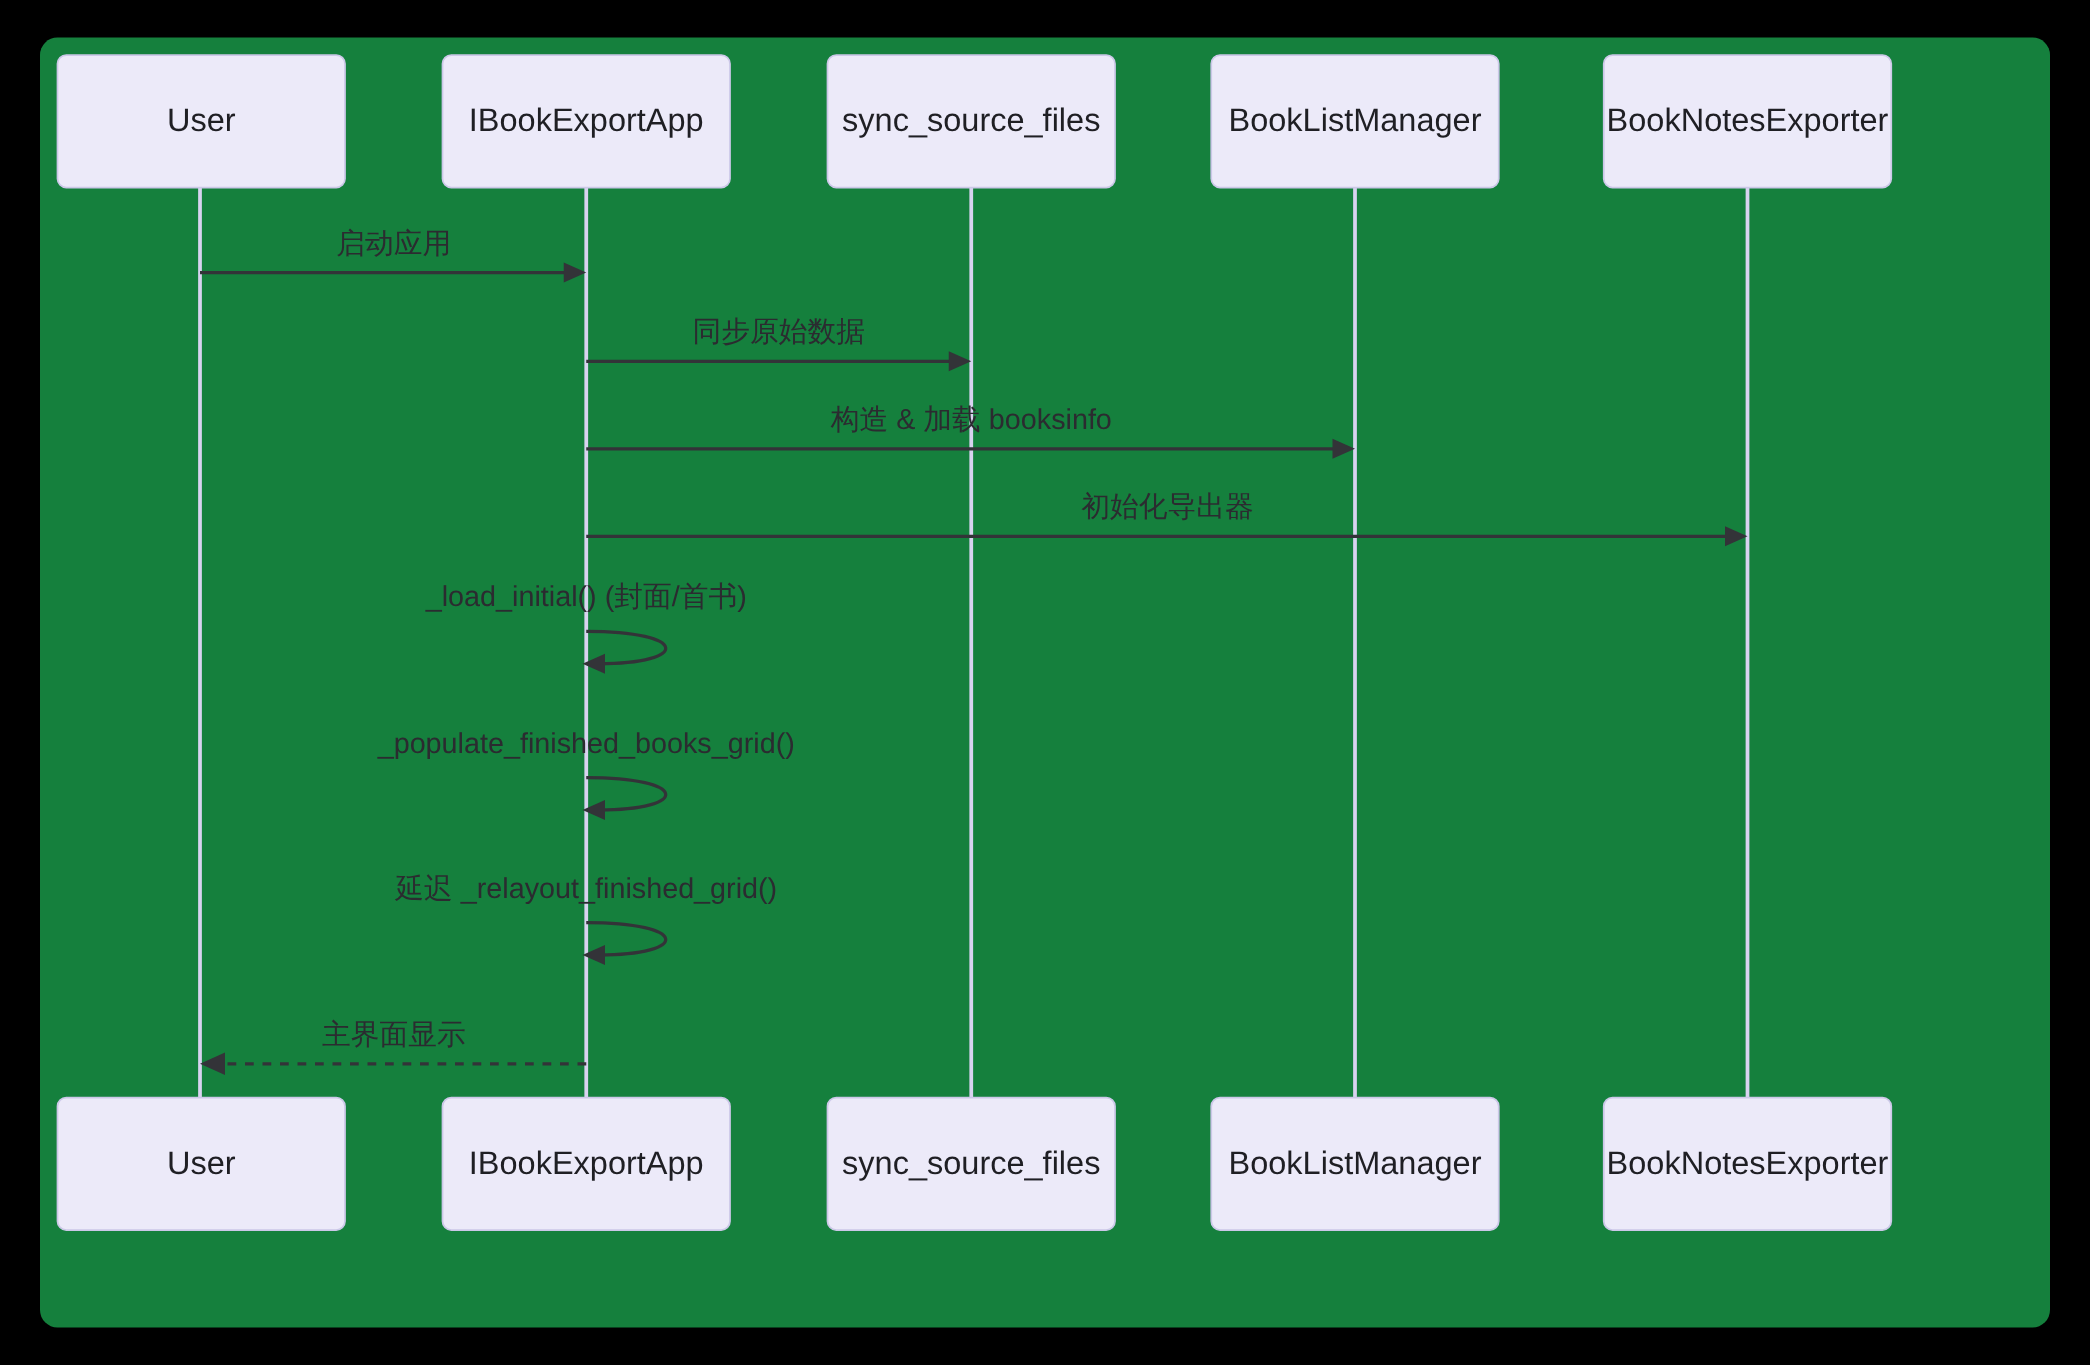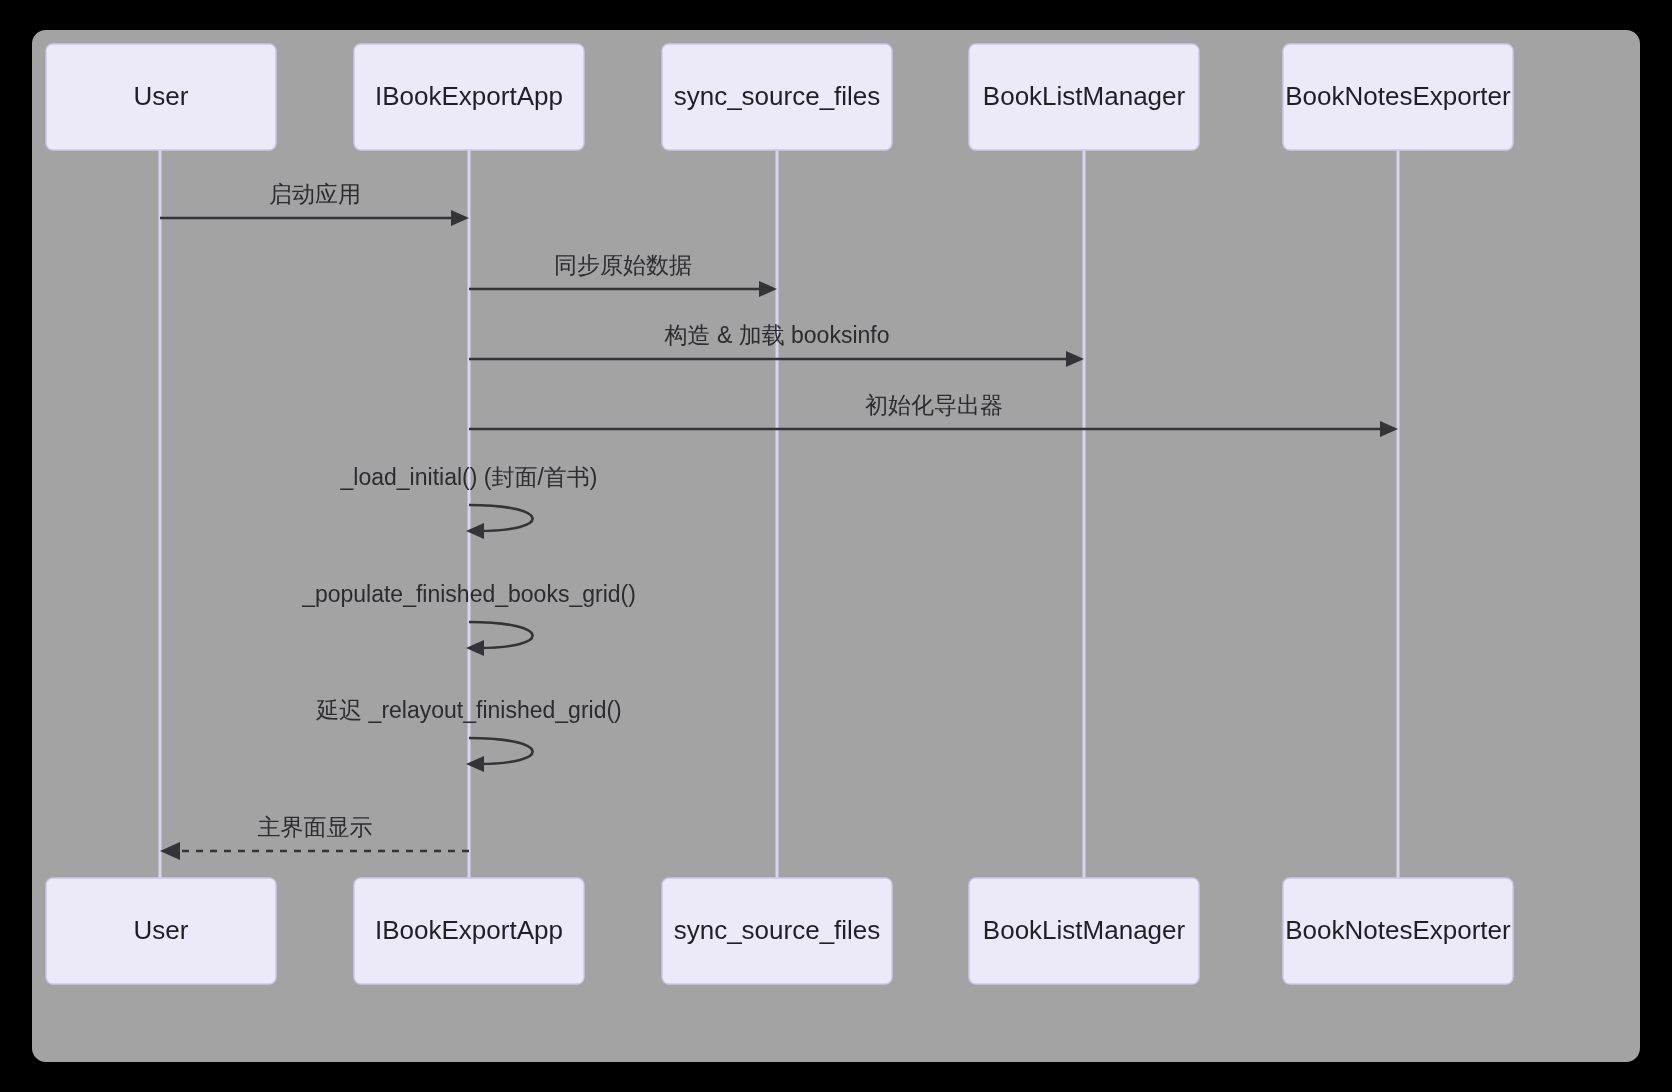--- a/index.html
+++ b/index.html
@@ -19,21 +19,21 @@
     width: 1672px;
     height: 1092px;
     background: #000000;
   }
   #canvas {
     position: absolute;
     left: 32px;
     top: 30px;
     width: 1608px;
     height: 1032px;
-    background: #a3a3a3;
+    background: #15803d;
     border-radius: 14px;
     overflow: hidden;
   }
   #diagram {
     position: absolute;
     left: 0; top: 0;
     width: 1608px;
     height: 1032px;
   }
   svg { display: block; }

